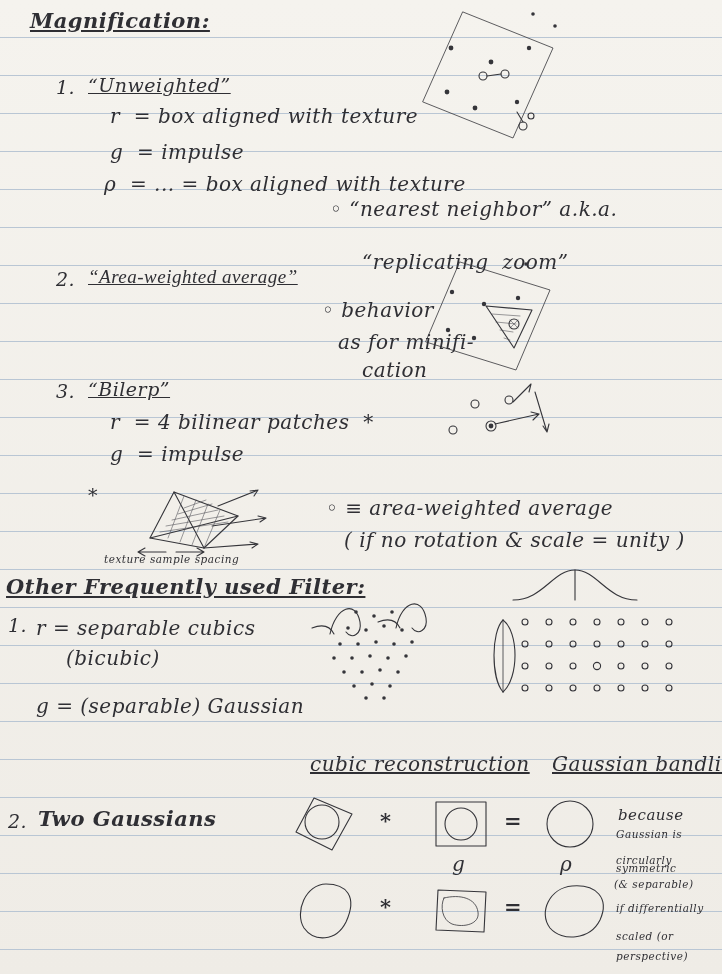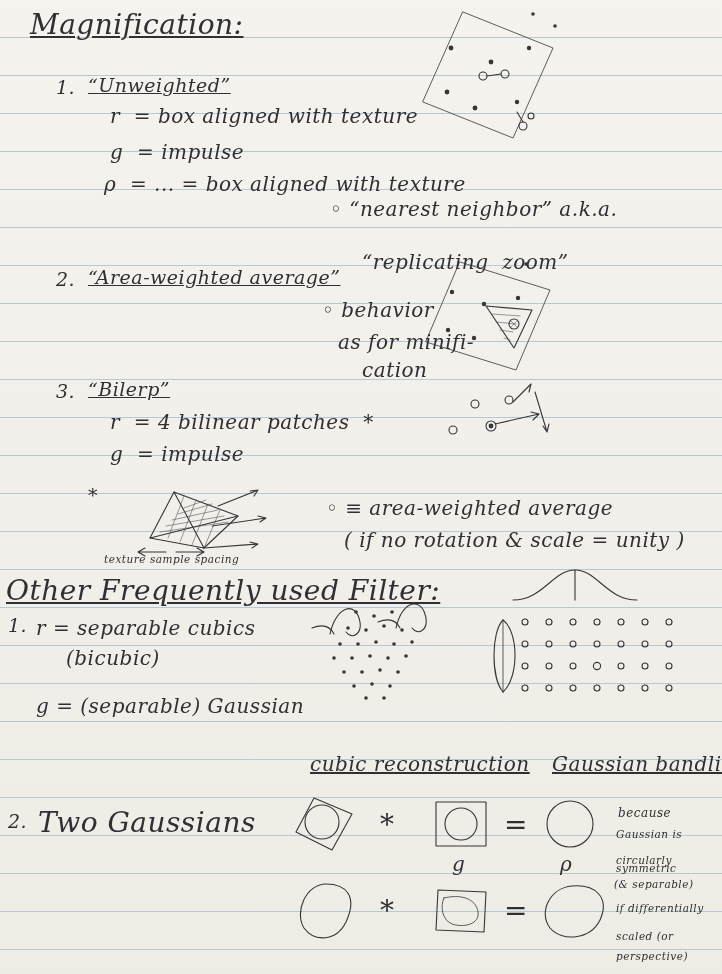--- a/index.html
+++ b/index.html
@@ -26,25 +26,25 @@
   .hw{
     position:absolute;
     color:#2f2f34;
     font-family:"DejaVu Serif", serif;
     font-style:italic;
     white-space:pre;
     letter-spacing:0.5px;
     transform-origin:left top;
   }
   .u{ text-decoration:underline; }
-  .small{font-size:12px;}
+  .small{font-size:15px;}
   .tiny{font-size:10.5px;}
   .med{font-size:20px;}
   .big{font-size:19px;}
-  .xbig{font-size:28px;}
+  .xbig{font-size:21px;font-weight:bold;}
   svg.sketch{position:absolute;overflow:visible;}
   svg.sketch *{
     stroke:#35353a;fill:none;stroke-width:1.1;
     stroke-linecap:round;stroke-linejoin:round;
   }
   svg.sketch .dot{fill:#35353a;stroke:none;}
   svg.sketch .ring{fill:none;stroke:#35353a;stroke-width:1.1;}
   svg.sketch .thin{stroke-width:0.8;}
   svg.sketch .hatch{stroke-width:0.55;stroke:#4a4a50;}
 </style>
@@ -77,21 +77,21 @@
   <circle class="dot" cx="70" cy="102" r="2.4"></circle>
   <circle class="dot" cx="112" cy="96" r="2.2"></circle>
   <circle class="ring" cx="118" cy="120" r="4"></circle>
   <circle class="ring" cx="126" cy="110" r="3"></circle>
   <path d="M112 106 L118 116"></path>
   <circle class="dot" cx="150" cy="20" r="1.8"></circle>
   <circle class="dot" cx="128" cy="8" r="1.8"></circle>
 </svg>
 
 <div class="hw big" style="left:56px; top:268px;">2.</div>
-<div class="hw big u" style="left:88px; top:266px;">“Area-weighted average”</div>
+<div class="hw big u" style="left:88px; top:266px;font-family:Liberation Serif, serif;">“Area-weighted average”</div>
 
 <div class="hw med" style="left:322px; top:298px;">◦ behavior</div>
 <div class="hw med" style="left:338px; top:330px;">as for minifi-</div>
 <div class="hw med" style="left:338px; top:358px;margin-left:24px;">cation</div>
 
 <svg class="sketch" style="left:408px; top:258px; width:170px; height:120px;">
   <path d="M52 4 L142 32 L108 112 L18 84 Z" class="thin"></path>
   <circle class="dot" cx="44" cy="34" r="2.2"></circle>
   <circle class="dot" cx="76" cy="46" r="2.2"></circle>
   <circle class="dot" cx="110" cy="40" r="2.2"></circle>

